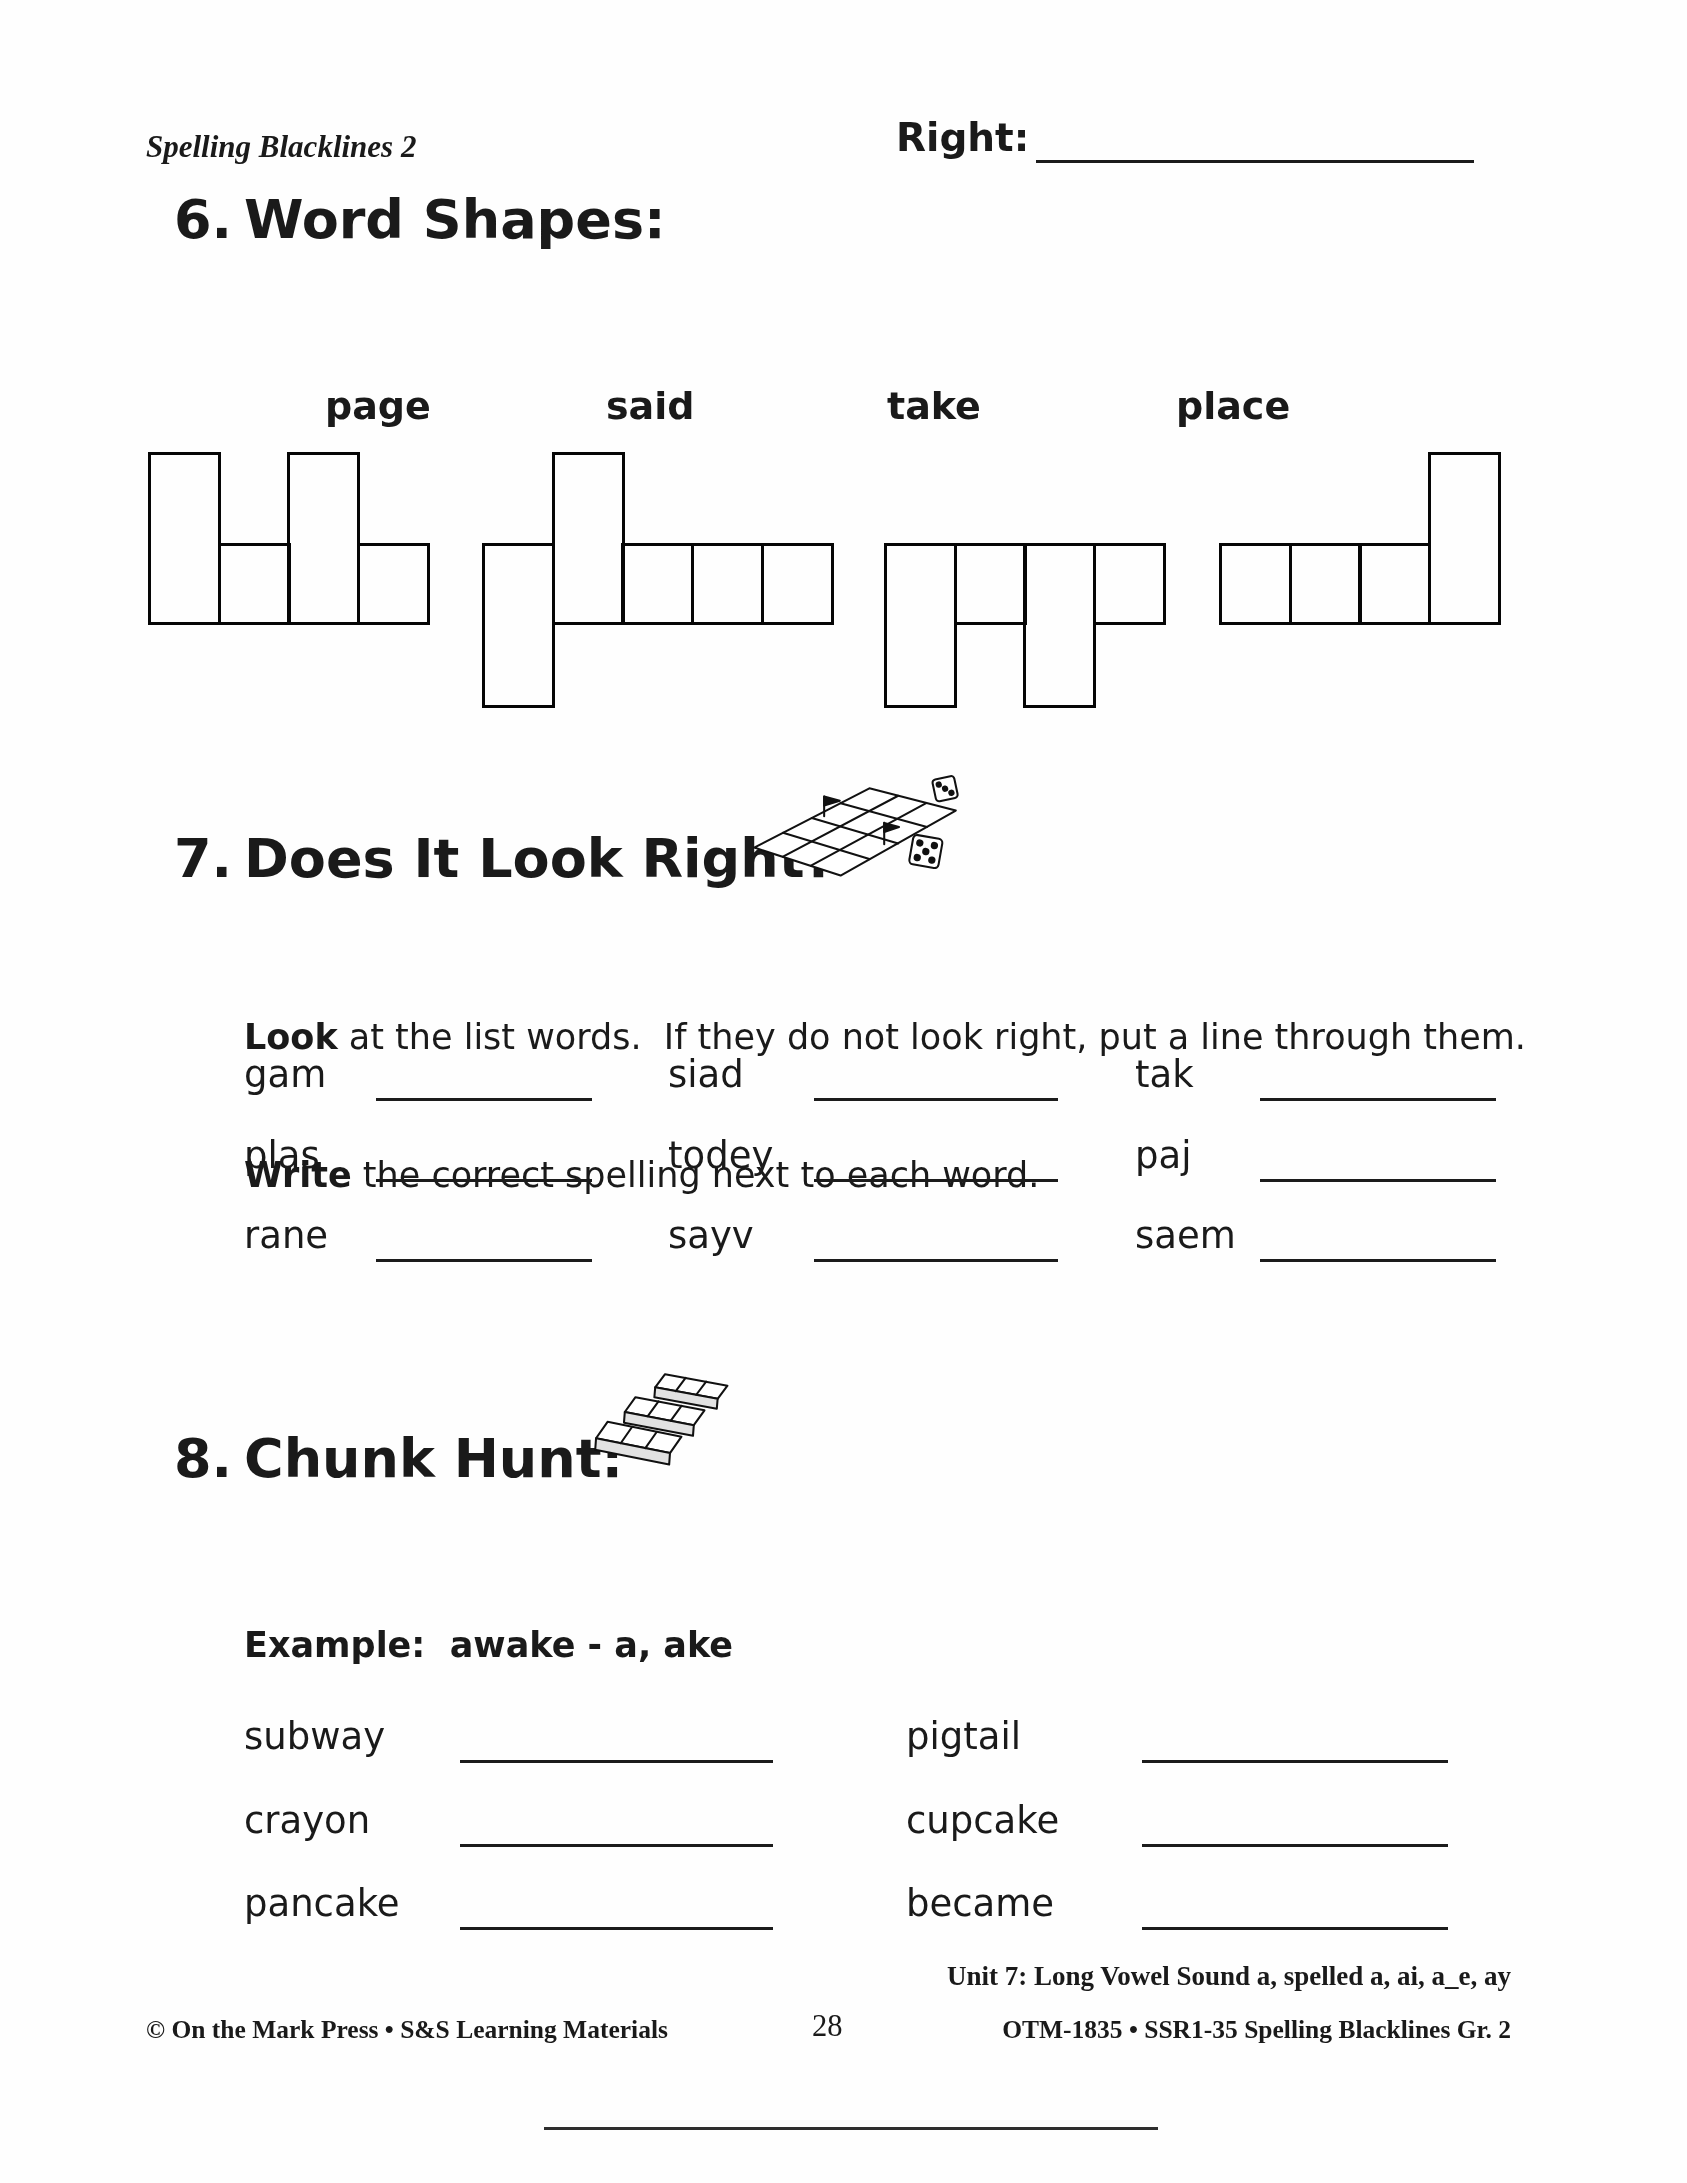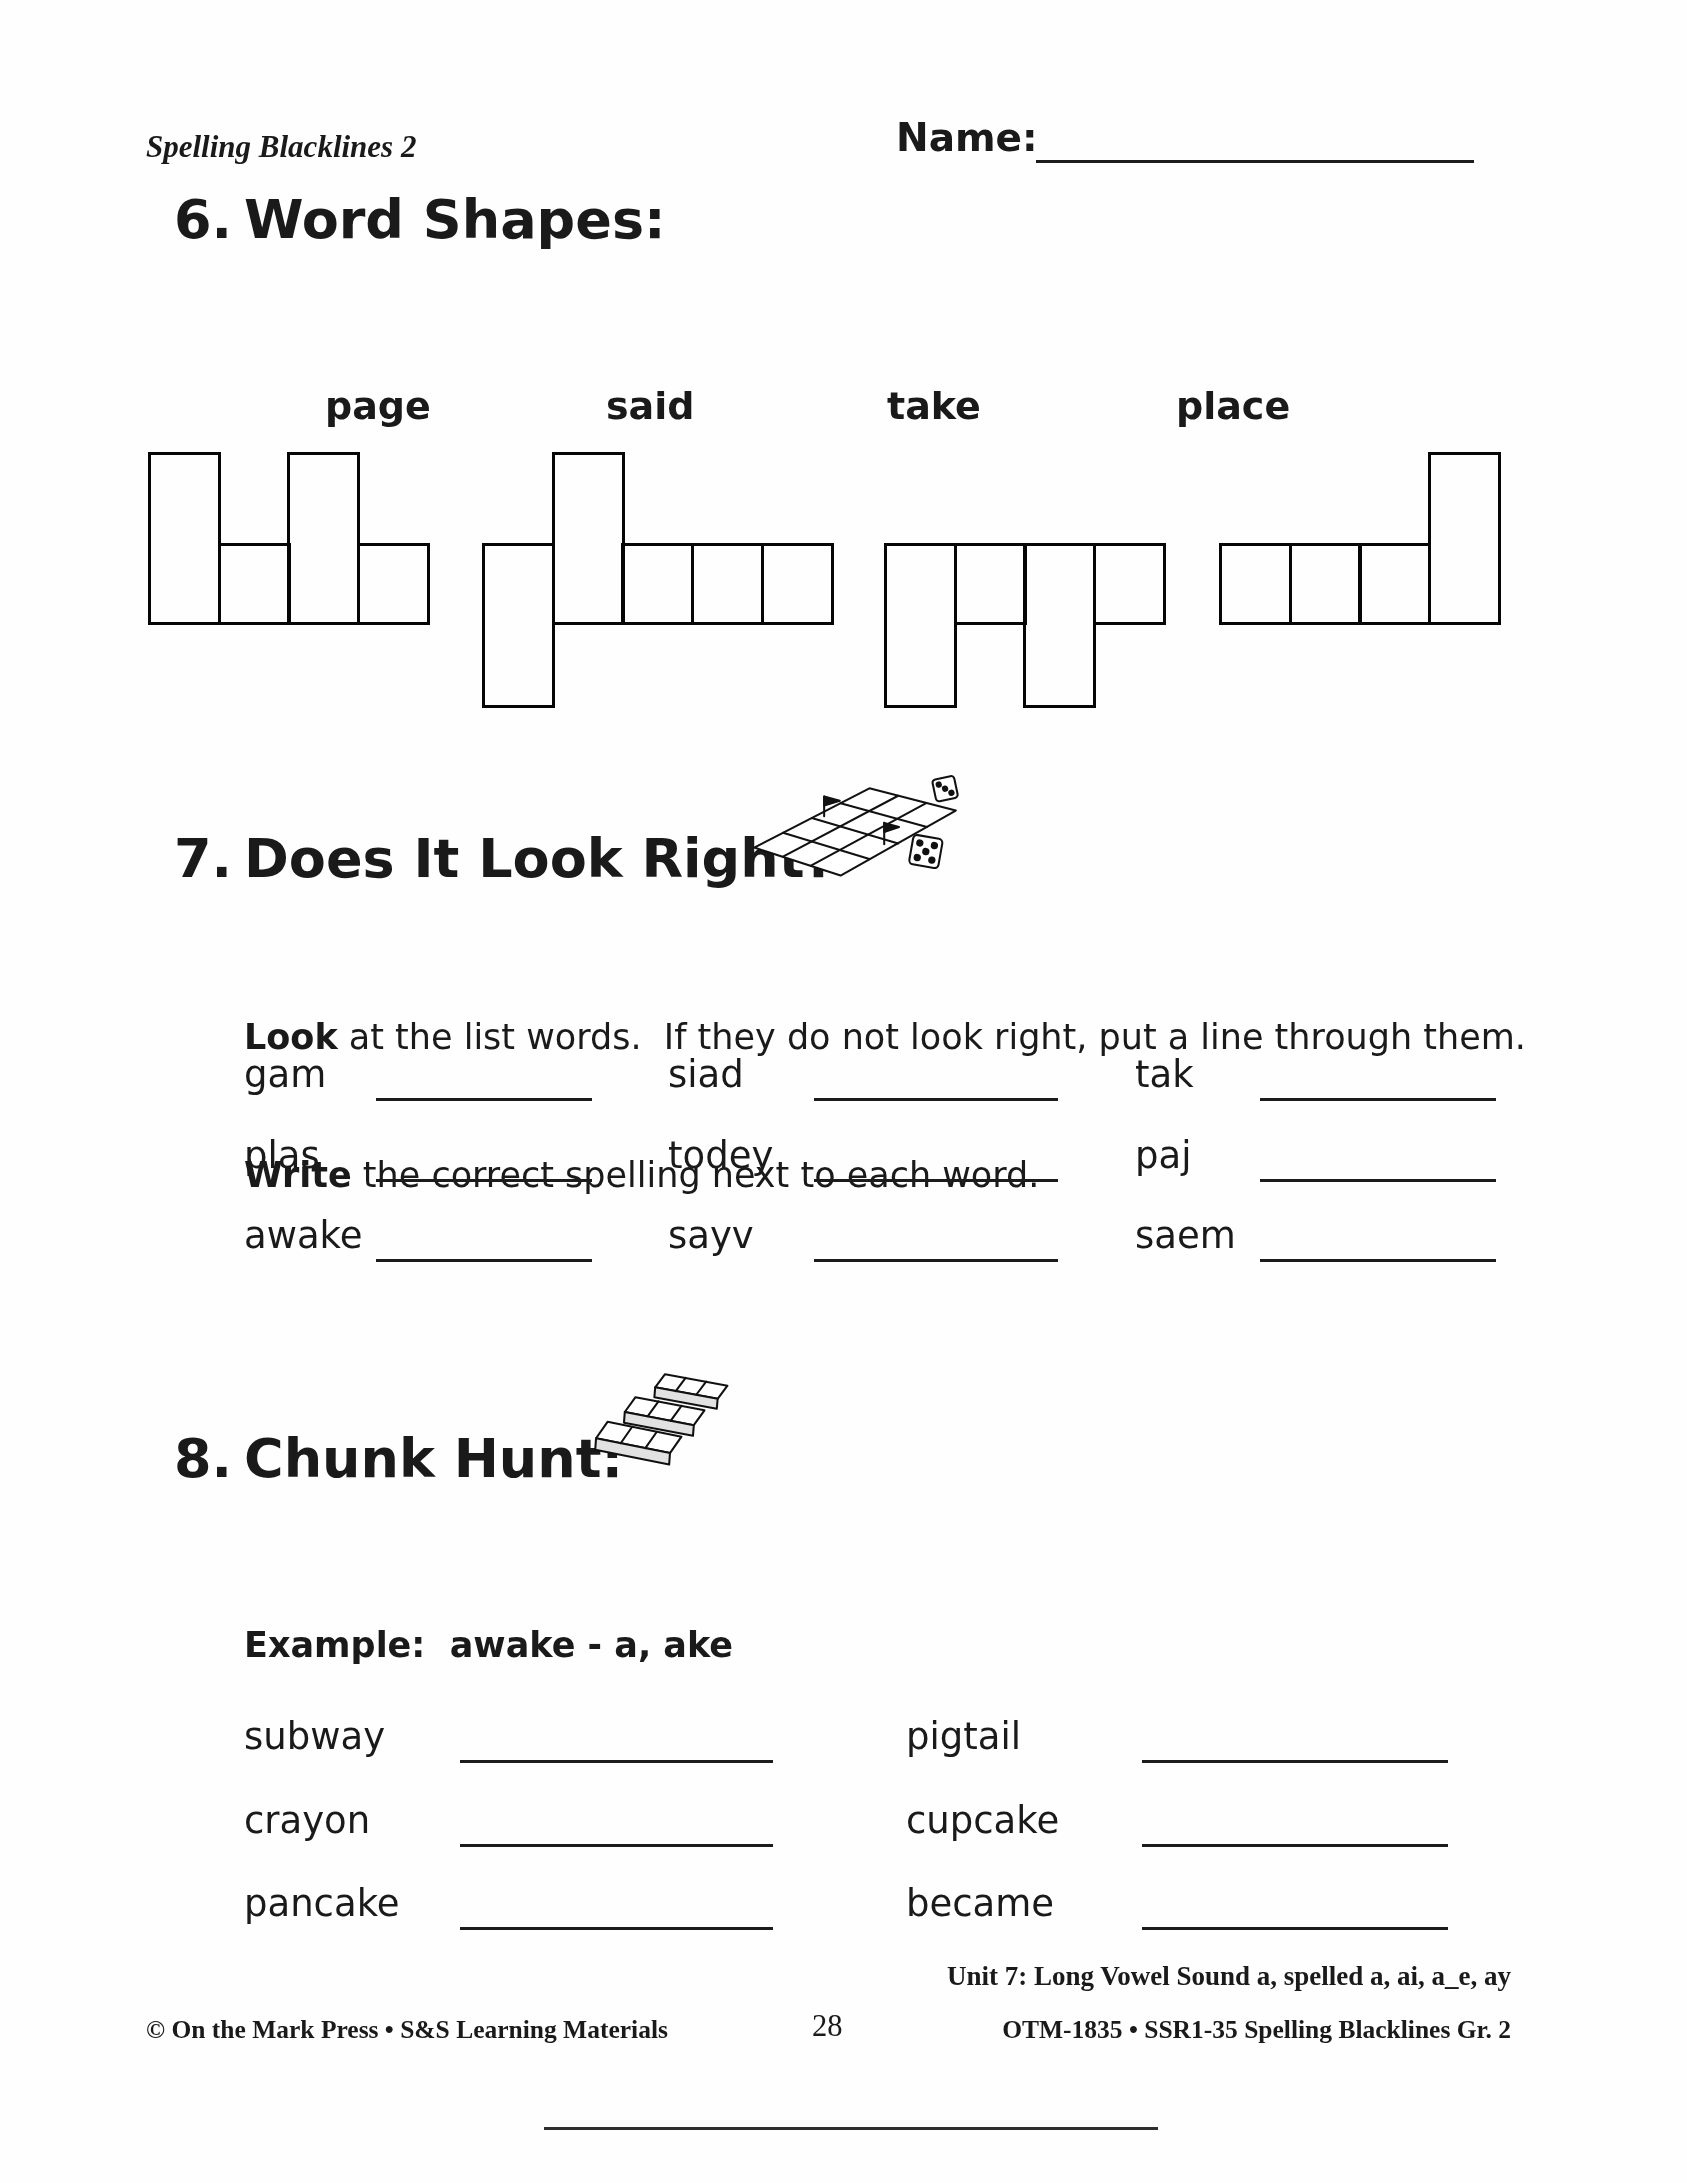--- a/index.html
+++ b/index.html
@@ -41,21 +41,21 @@
   .page-num  { left:812px; top:2009px; font-size:30.5px; font-weight:normal; }
   .code-line { right:176px; top:2015px; font-size:25.5px; }
   .scan-line { left:544px; top:2127px; width:614px; height:3.3px; background:#2e2e2e; }
 </style>
 </head>
 <body>
 
 <div class="sheet">
 
   <div class="abs book-title">Spelling Blacklines 2</div>
-  <div class="abs name-label">Name:</div>
+  <div class="abs name-label">Right:</div>
   <div class="abs name-line"></div>
 
   <div class="abs heading" style="top:188px">
     <span class="hnum">6.</span>
     <span class="htitle">Word Shapes:</span>
   </div>
 
   <span class="abs shape-word" style="left:325px">page</span>
   <span class="abs shape-word" style="left:606px">said</span>
   <span class="abs shape-word" style="left:887px">take</span>
@@ -138,21 +138,21 @@
   </div>
   <div class="word-row" style="top:1134px">
     <span class="lw" style="left:0">plas</span>
     <span class="blank" style="left:132px; width:216px"></span>
     <span class="lw" style="left:424px">todey</span>
     <span class="blank" style="left:570px; width:244px"></span>
     <span class="lw" style="left:891px">paj</span>
     <span class="blank" style="left:1016px; width:236px"></span>
   </div>
   <div class="word-row" style="top:1214px">
-    <span class="lw" style="left:0">awake</span>
+    <span class="lw" style="left:0">rane</span>
     <span class="blank" style="left:132px; width:216px"></span>
     <span class="lw" style="left:424px">sayv</span>
     <span class="blank" style="left:570px; width:244px"></span>
     <span class="lw" style="left:891px">saem</span>
     <span class="blank" style="left:1016px; width:236px"></span>
   </div>
 
   <div class="abs heading" style="top:1427px">
     <span class="hnum">8.</span>
     <span class="htitle">Chunk Hunt:</span>

